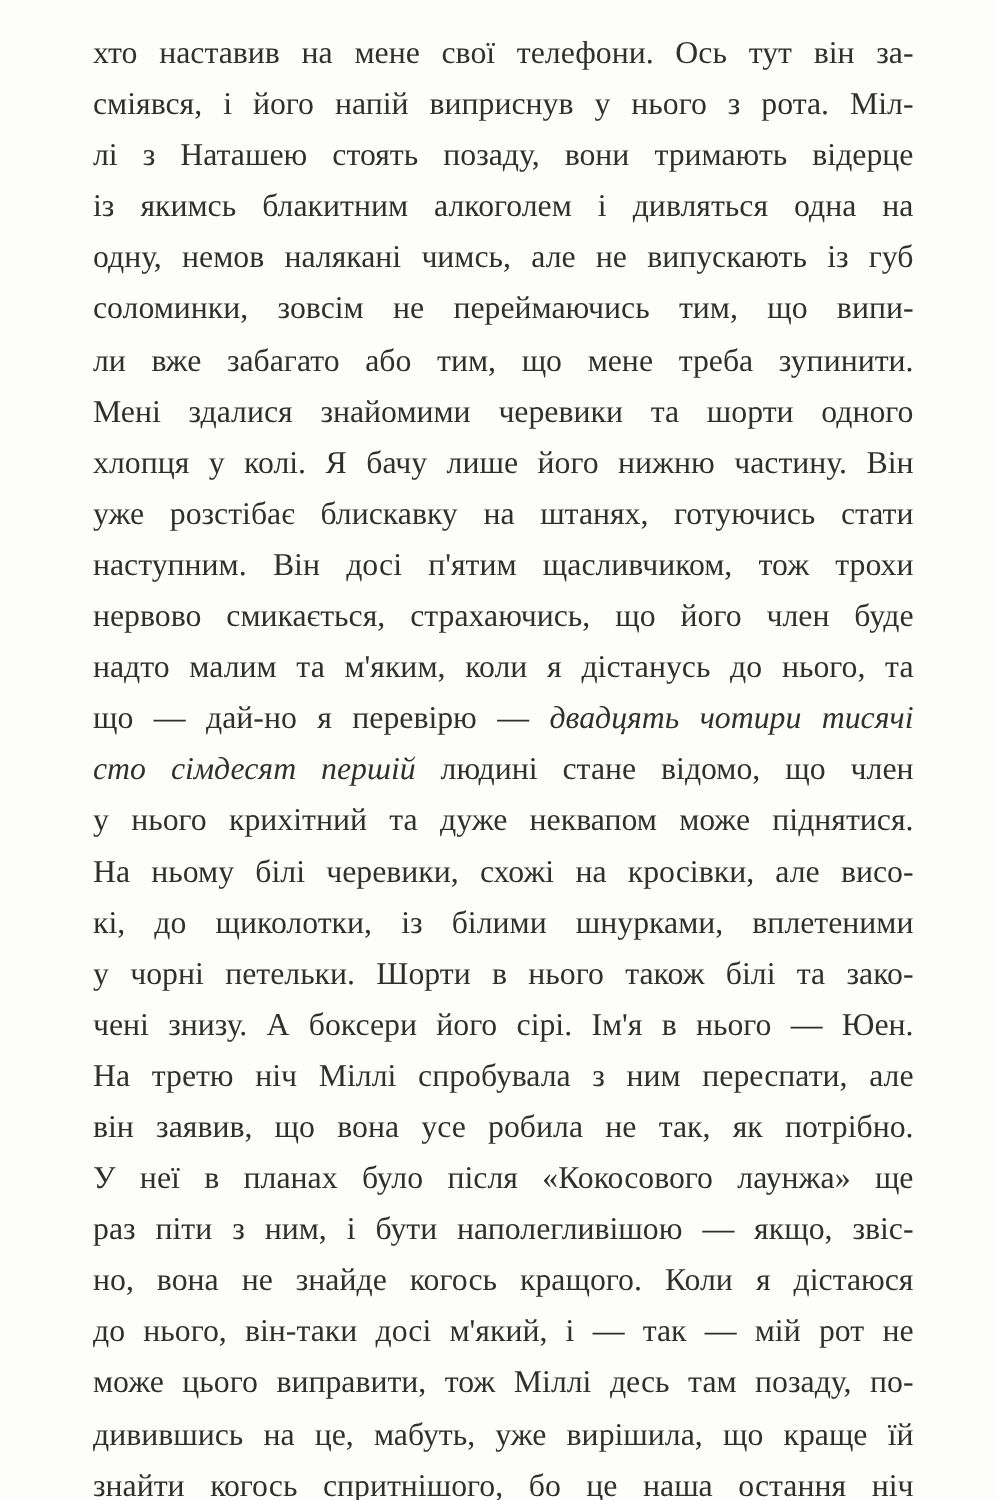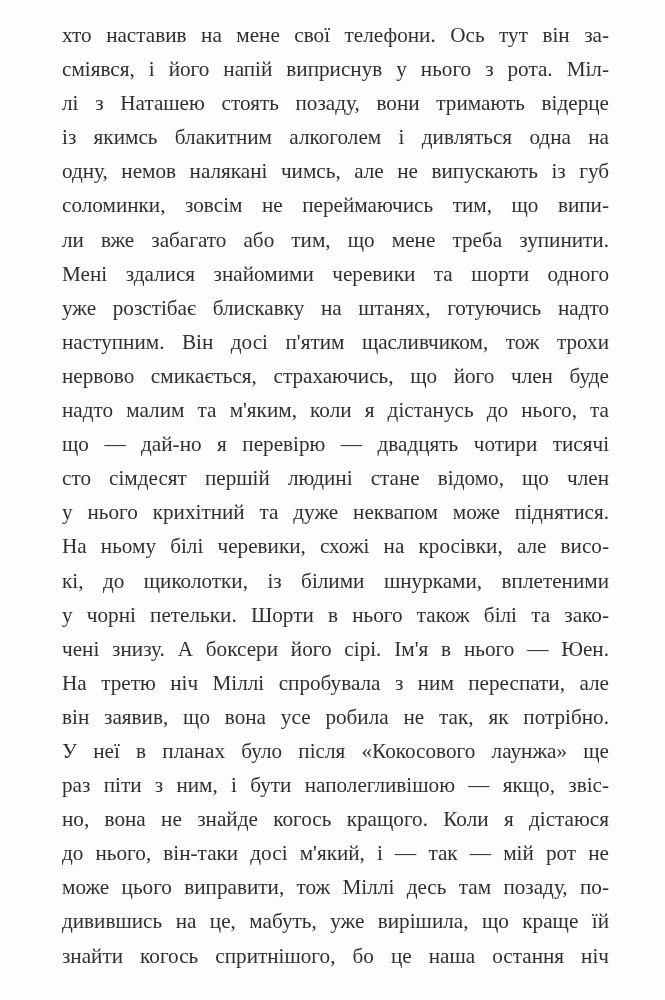--- a/index.html
+++ b/index.html
@@ -24,35 +24,37 @@
       line-height: 34.1px;
     }
     .line {
       display: block;
       white-space: nowrap;
       text-align: justify;
       text-align-last: justify;
       height: 34.1px;
     }
     .it {
+      font-style: italic;
     }
   </style>
 </head>
 <body>
 
 <div class="page" id="page">
     <span class="line" style="white-space: nowrap; display: block; text-align: left; word-spacing: 0px;"><span>хто наставив на мене свої телефони. Ось тут він за-</span></span>
     <span class="line" style="white-space: nowrap; display: block; text-align: left; word-spacing: 0px;"><span>сміявся, і його напій виприснув у нього з рота. Міл-</span></span>
     <span class="line" style="white-space: nowrap; display: block; text-align: left; word-spacing: 0px;"><span>лі з Наташею стоять позаду, вони тримають відерце</span></span>
     <span class="line" style="white-space: nowrap; display: block; text-align: right; word-spacing: 0px;"><span>із якимсь блакитним алкоголем і дивляться одна на</span></span>
     <span class="line" style="white-space: nowrap; display: block; text-align: left; word-spacing: 0px;"><span>одну, немов налякані чимсь, але не випускають із губ</span></span>
     <span class="line" style="white-space: nowrap; display: block; text-align: left; word-spacing: 0px;"><span>соломинки, зовсім не переймаючись тим, що випи-</span></span>
     <span class="line" style="white-space: nowrap; display: block; text-align: left; word-spacing: 0px;"><span>ли вже забагато або тим, що мене треба зупинити.</span></span>
     <span class="line" style="white-space: nowrap; display: block; text-align: left; word-spacing: 0px;"><span>Мені здалися знайомими черевики та шорти одного</span></span>
-    <span class="line" style="white-space: nowrap; display: block; text-align: left; word-spacing: 0px;"><span>уже розстібає блискавку на штанях, готуючись надто</span></span>
+    <span class="line" style="white-space: nowrap; display: block; text-align: left; word-spacing: 0px;"><span>хлопця у колі. Я бачу лише його нижню частину. Він</span></span>
+    <span class="line" style="white-space: nowrap; display: block; text-align: left; word-spacing: 0px;"><span>уже розстібає блискавку на штанях, готуючись стати</span></span>
     <span class="line" style="white-space: nowrap; display: block; text-align: left; word-spacing: 0px;"><span>наступним. Він досі п'ятим щасливчиком, тож трохи</span></span>
     <span class="line" style="white-space: nowrap; display: block; text-align: left; word-spacing: 0px;"><span>нервово смикається, страхаючись, що його член буде</span></span>
     <span class="line" style="white-space: nowrap; display: block; text-align: left; word-spacing: 0px;"><span>надто малим та м'яким, коли я дістанусь до нього, та</span></span>
     <span class="line" style="white-space: nowrap; display: block; text-align: left; word-spacing: 0px;"><span>що — дай-но я перевірю — </span><span class="it">двадцять чотири тисячі</span></span>
     <span class="line" style="white-space: nowrap; display: block; text-align: left; word-spacing: 0px;"><span class="it">сто сімдесят першій</span><span> людині стане відомо, що член</span></span>
     <span class="line" style="white-space: nowrap; display: block; text-align: left; word-spacing: 0px;"><span>у нього крихітний та дуже неквапом може піднятися.</span></span>
     <span class="line" style="white-space: nowrap; display: block; text-align: left; word-spacing: 0px;"><span>На ньому білі черевики, схожі на кросівки, але висо-</span></span>
     <span class="line" style="white-space: nowrap; display: block; text-align: left; word-spacing: 0px;"><span>кі, до щиколотки, із білими шнурками, вплетеними</span></span>
     <span class="line" style="white-space: nowrap; display: block; text-align: left; word-spacing: 0px;"><span>у чорні петельки. Шорти в нього також білі та зако-</span></span>
     <span class="line" style="white-space: nowrap; display: block; text-align: left; word-spacing: 0px;"><span>чені знизу. А боксери його сірі. Ім'я в нього — Юен.</span></span>

